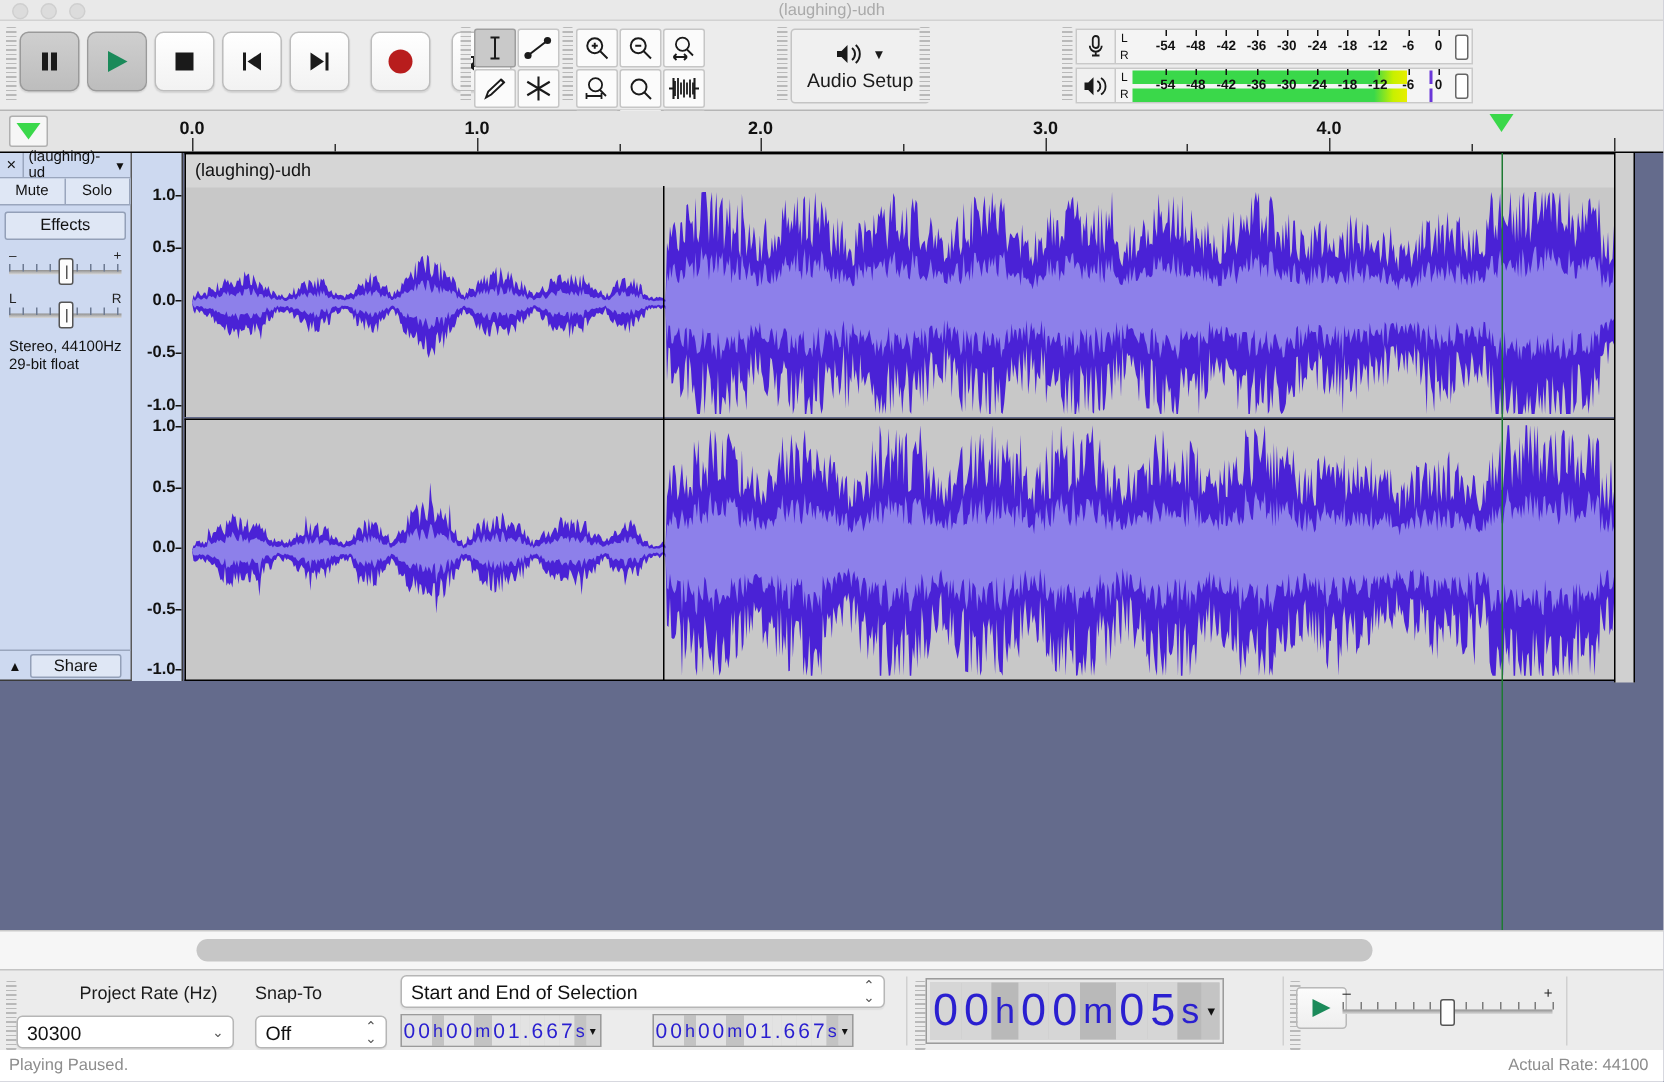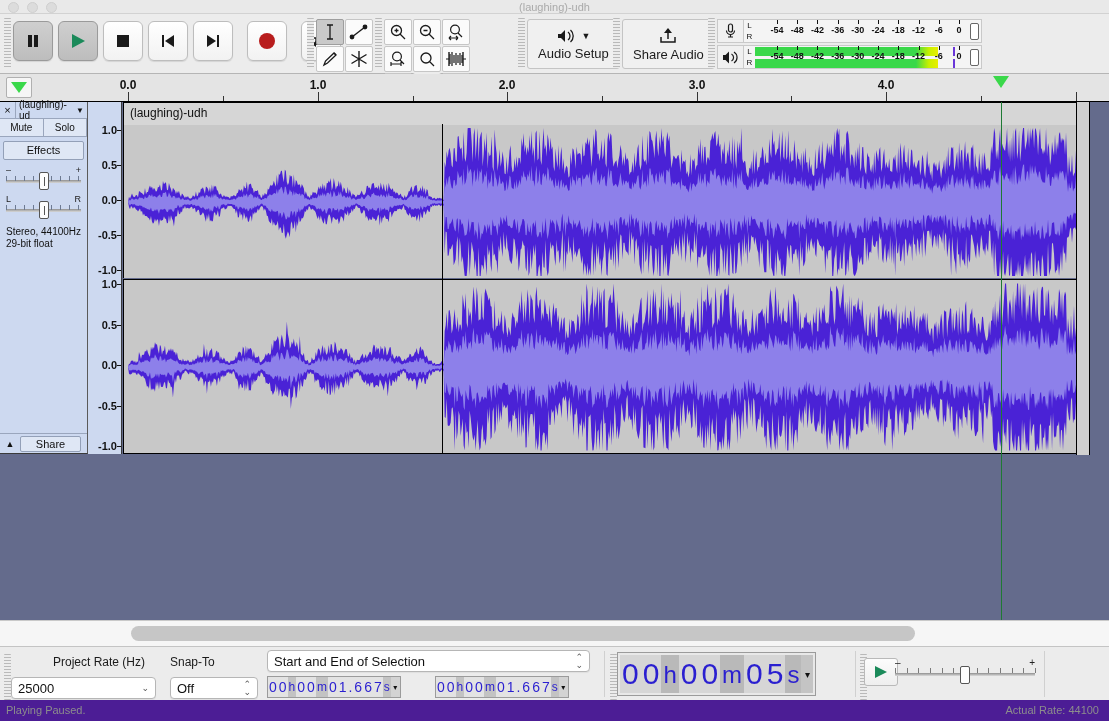--- a/index.html
+++ b/index.html
@@ -181,21 +181,21 @@
                 display: flex; align-items: center; justify-content: center; padding: 0 2px; }
   .bigtime .u { background: #b9b9b9; color: #2a1fd0; font-size: 24px;
                 display: flex; align-items: flex-end; justify-content: center; padding: 0 2px 4px 2px; }
   .bigtime .tf-arrow { width: 12px; display: flex; align-items: center; justify-content: center;
                        font-size: 10px; color: #111; background: #c4c4c4; }
   .psbtn { position: absolute; width: 34px; height: 28px; background: linear-gradient(#fcfcfc,#eeeeee);
            border: 1px solid #b9b9b9; border-radius: 3px;
            display: flex; align-items: center; justify-content: center; }
   .ps-slider { position: absolute; height: 26px; }
   .statusbar { position: absolute; left: 0; top: 700px; width: 1109px; height: 21px;
-               background: #4c1d95; font-size: 11px; color: #8d8d8d; }
+               background: #ffffff; font-size: 11px; color: #8d8d8d; }
   .statusbar .left { position: absolute; left: 6px; top: 4px; }
   .statusbar .right { position: absolute; right: 10px; top: 4px; }
   .vdiv { position: absolute; top: 4px; width: 1px; height: 46px; background: #d0d0d0; }
 </style>
 </head>
 <body>
 
 <div class="app">
 
   <div class="titlebar">
@@ -353,28 +353,20 @@
             <path d="M14.5 2 A8 8 0 0 1 14.5 14" stroke="#1a1a1a" fill="none" stroke-width="1.3"></path>
           </svg>
           <span style="font-size:9px;color:#1a1a1a">▼</span>
         </div>
         <div class="lbl">Audio Setup</div>
       </div>
     </div>
 
     <div class="tb" style="left:611px">
       <div class="grip"></div>
-      <div class="bigbtn">
-        <svg width="22" height="18" viewBox="0 0 22 18">
-          <path d="M11 2 L11 12" stroke="#1a1a1a" stroke-width="1.5"></path>
-          <polygon points="11,1 15,6 7,6" fill="#1a1a1a"></polygon>
-          <path d="M4 10 V15 H18 V10" stroke="#1a1a1a" stroke-width="1.5" fill="none"></path>
-        </svg>
-        <div class="lbl">Share Audio</div>
-      </div>
     </div>
 
     <div class="tb" style="left:706px">
       <div class="grip"></div>
       <div class="meterbox">
 
         <div class="meter">
           <div class="meter-icon">
             <svg width="13" height="16" viewBox="0 0 13 16" stroke="#1a1a1a" stroke-width="1.2" fill="none">
               <rect x="4.5" y="1" width="4" height="8" rx="2"></rect>
@@ -604,21 +596,21 @@
   </div>
 
   <div class="hscroll">
     <div class="hthumb" style="left:131px; width:784px;"></div>
   </div>
 
   <div class="selbar">
     <div class="grip" style="position:absolute;left:2px;top:3px;height:46px"></div>
     <div class="sb-lab" style="left:11px;margin-left:42px;">Project Rate (Hz)</div>
     <div class="combo" style="left:11px; top:30px; width:145px; height:22px;">
-      <span>25000</span>
+      <span>30300</span>
       <span class="arrow">⌄</span>
     </div>
 
     <div class="sb-lab" style="left:170px;">Snap-To</div>
     <div class="combo" style="left:170px; top:30px; width:88px; height:22px;">
       <span>Off</span>
       <span class="arrow" style="line-height:8px">⌃<br>⌄</span>
     </div>
 
     <div class="combo" style="left:267px; top:646px; width:323px; height:22px; position:absolute; top:3px;">

